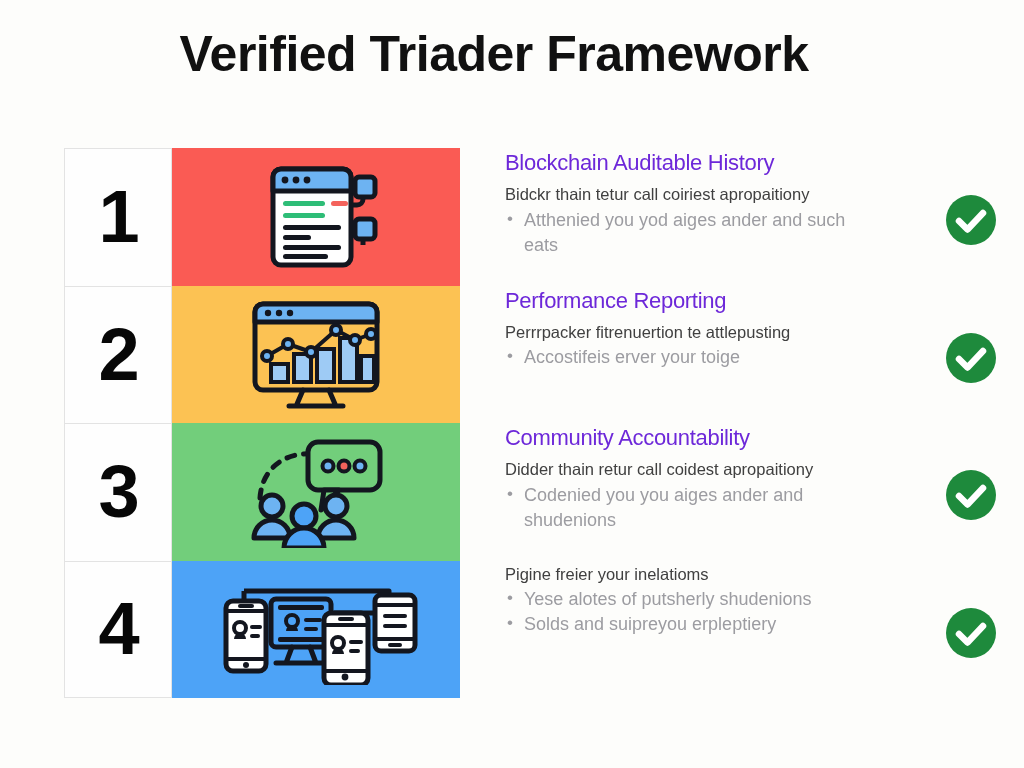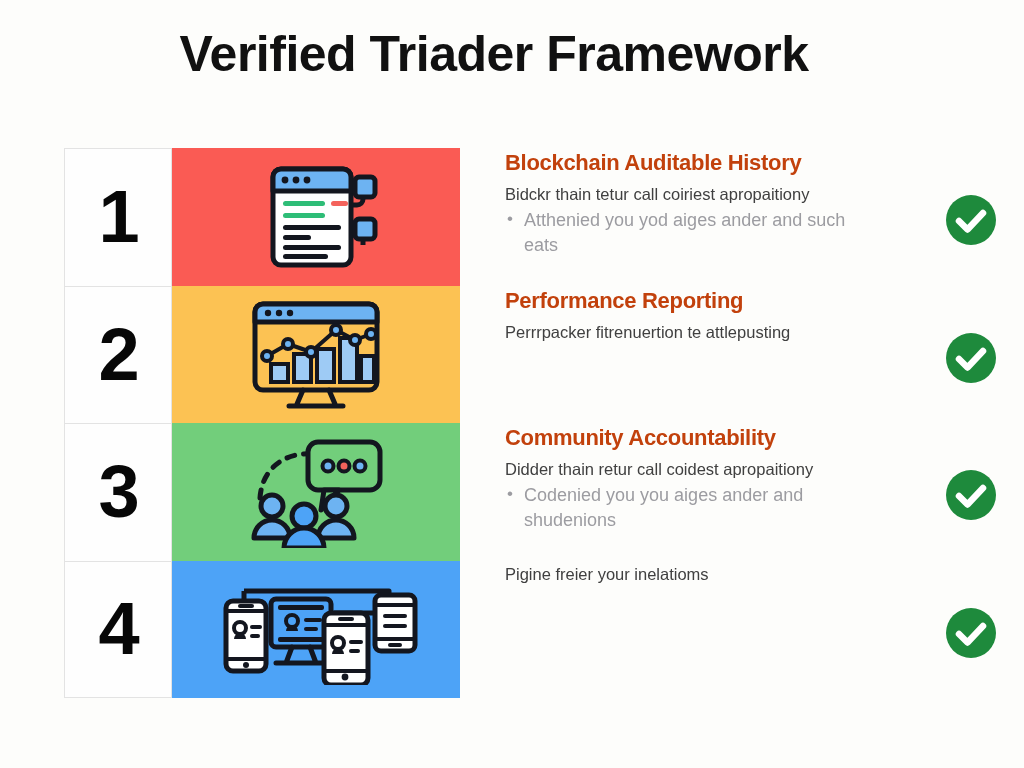--- a/index.html
+++ b/index.html
@@ -84,22 +84,22 @@
     height: 550px;
   }
   .detail-row {
     position: relative;
     height: 137.5px;
     padding-right: 110px;
     box-sizing: border-box;
   }
   .detail-heading {
     font-size: 22px;
-    font-weight: bold;
-    color: #c2410c;
+    font-weight: normal;
+    color: #6d28d9;
     letter-spacing: -0.3px;
     line-height: 1.2;
     margin: 0 0 7px 0;
     white-space: nowrap;
   }
   .detail-sub {
     font-size: 16.5px;
     color: #404040;
     line-height: 1.35;
     margin: 0 0 2px 0;
@@ -293,20 +293,23 @@
       <svg width="52" height="52" viewBox="0 0 52 52">
         <circle cx="26" cy="26" r="25" fill="#1e8a3c"></circle>
         <path d="M14 27l8.5 8.5L38 19" fill="none" stroke="#ffffff" stroke-width="6.5" stroke-linecap="round" stroke-linejoin="round"></path>
       </svg>
     </span>
   </div>
 
   <div class="detail-row">
     <h2 class="detail-heading">Performance Reporting</h2>
     <p class="detail-sub">Perrrpacker fitrenuertion te attlepusting</p>
+    <ul class="detail-bullets">
+      <li>Accostifeis erver your toige</li>
+    </ul>
     <span class="check-badge">
       <svg width="52" height="52" viewBox="0 0 52 52">
         <circle cx="26" cy="26" r="25" fill="#1e8a3c"></circle>
         <path d="M14 27l8.5 8.5L38 19" fill="none" stroke="#ffffff" stroke-width="6.5" stroke-linecap="round" stroke-linejoin="round"></path>
       </svg>
     </span>
   </div>
 
   <div class="detail-row">
     <h2 class="detail-heading">Community Accountability</h2>
@@ -317,20 +320,24 @@
     <span class="check-badge">
       <svg width="52" height="52" viewBox="0 0 52 52">
         <circle cx="26" cy="26" r="25" fill="#1e8a3c"></circle>
         <path d="M14 27l8.5 8.5L38 19" fill="none" stroke="#ffffff" stroke-width="6.5" stroke-linecap="round" stroke-linejoin="round"></path>
       </svg>
     </span>
   </div>
 
   <div class="detail-row">
     <p class="detail-sub">Pigine freier your inelatioms</p>
+    <ul class="detail-bullets">
+      <li>Yese alotes of putsherly shudenions</li>
+      <li>Solds and suipreyou erpleptiery</li>
+    </ul>
     <span class="check-badge">
       <svg width="52" height="52" viewBox="0 0 52 52">
         <circle cx="26" cy="26" r="25" fill="#1e8a3c"></circle>
         <path d="M14 27l8.5 8.5L38 19" fill="none" stroke="#ffffff" stroke-width="6.5" stroke-linecap="round" stroke-linejoin="round"></path>
       </svg>
     </span>
   </div>
 </div>
 
 </body></html>

